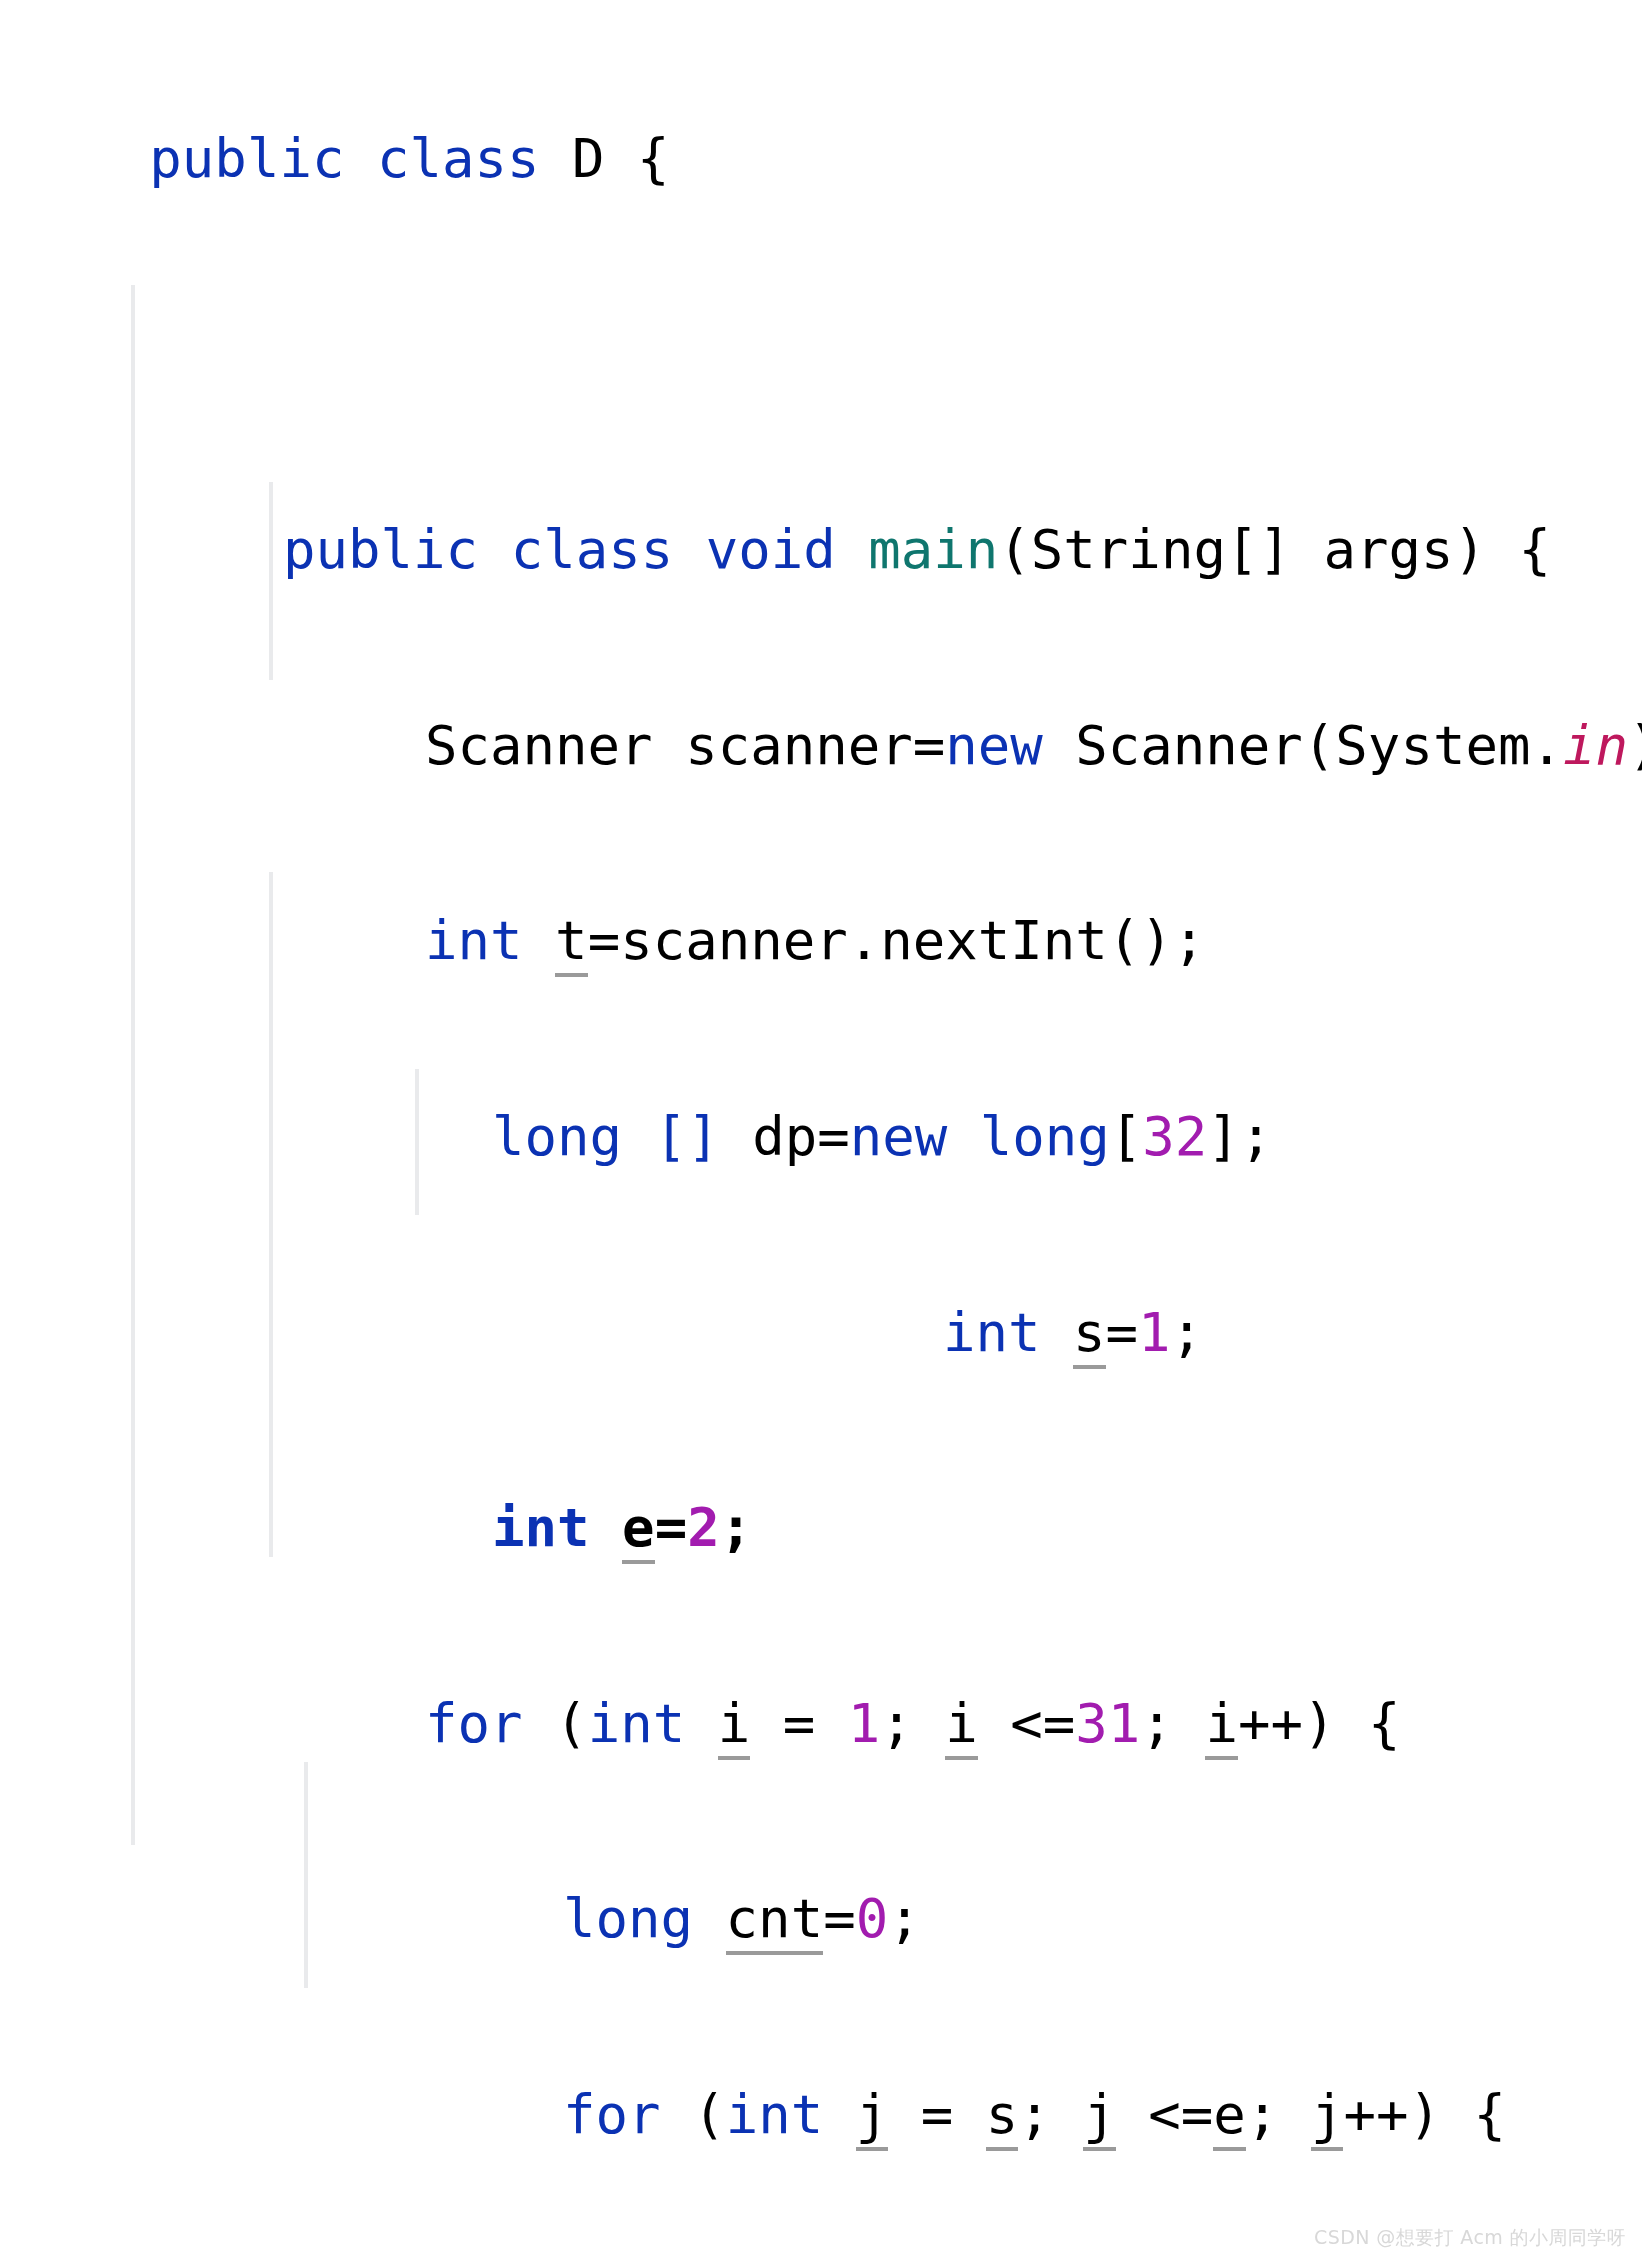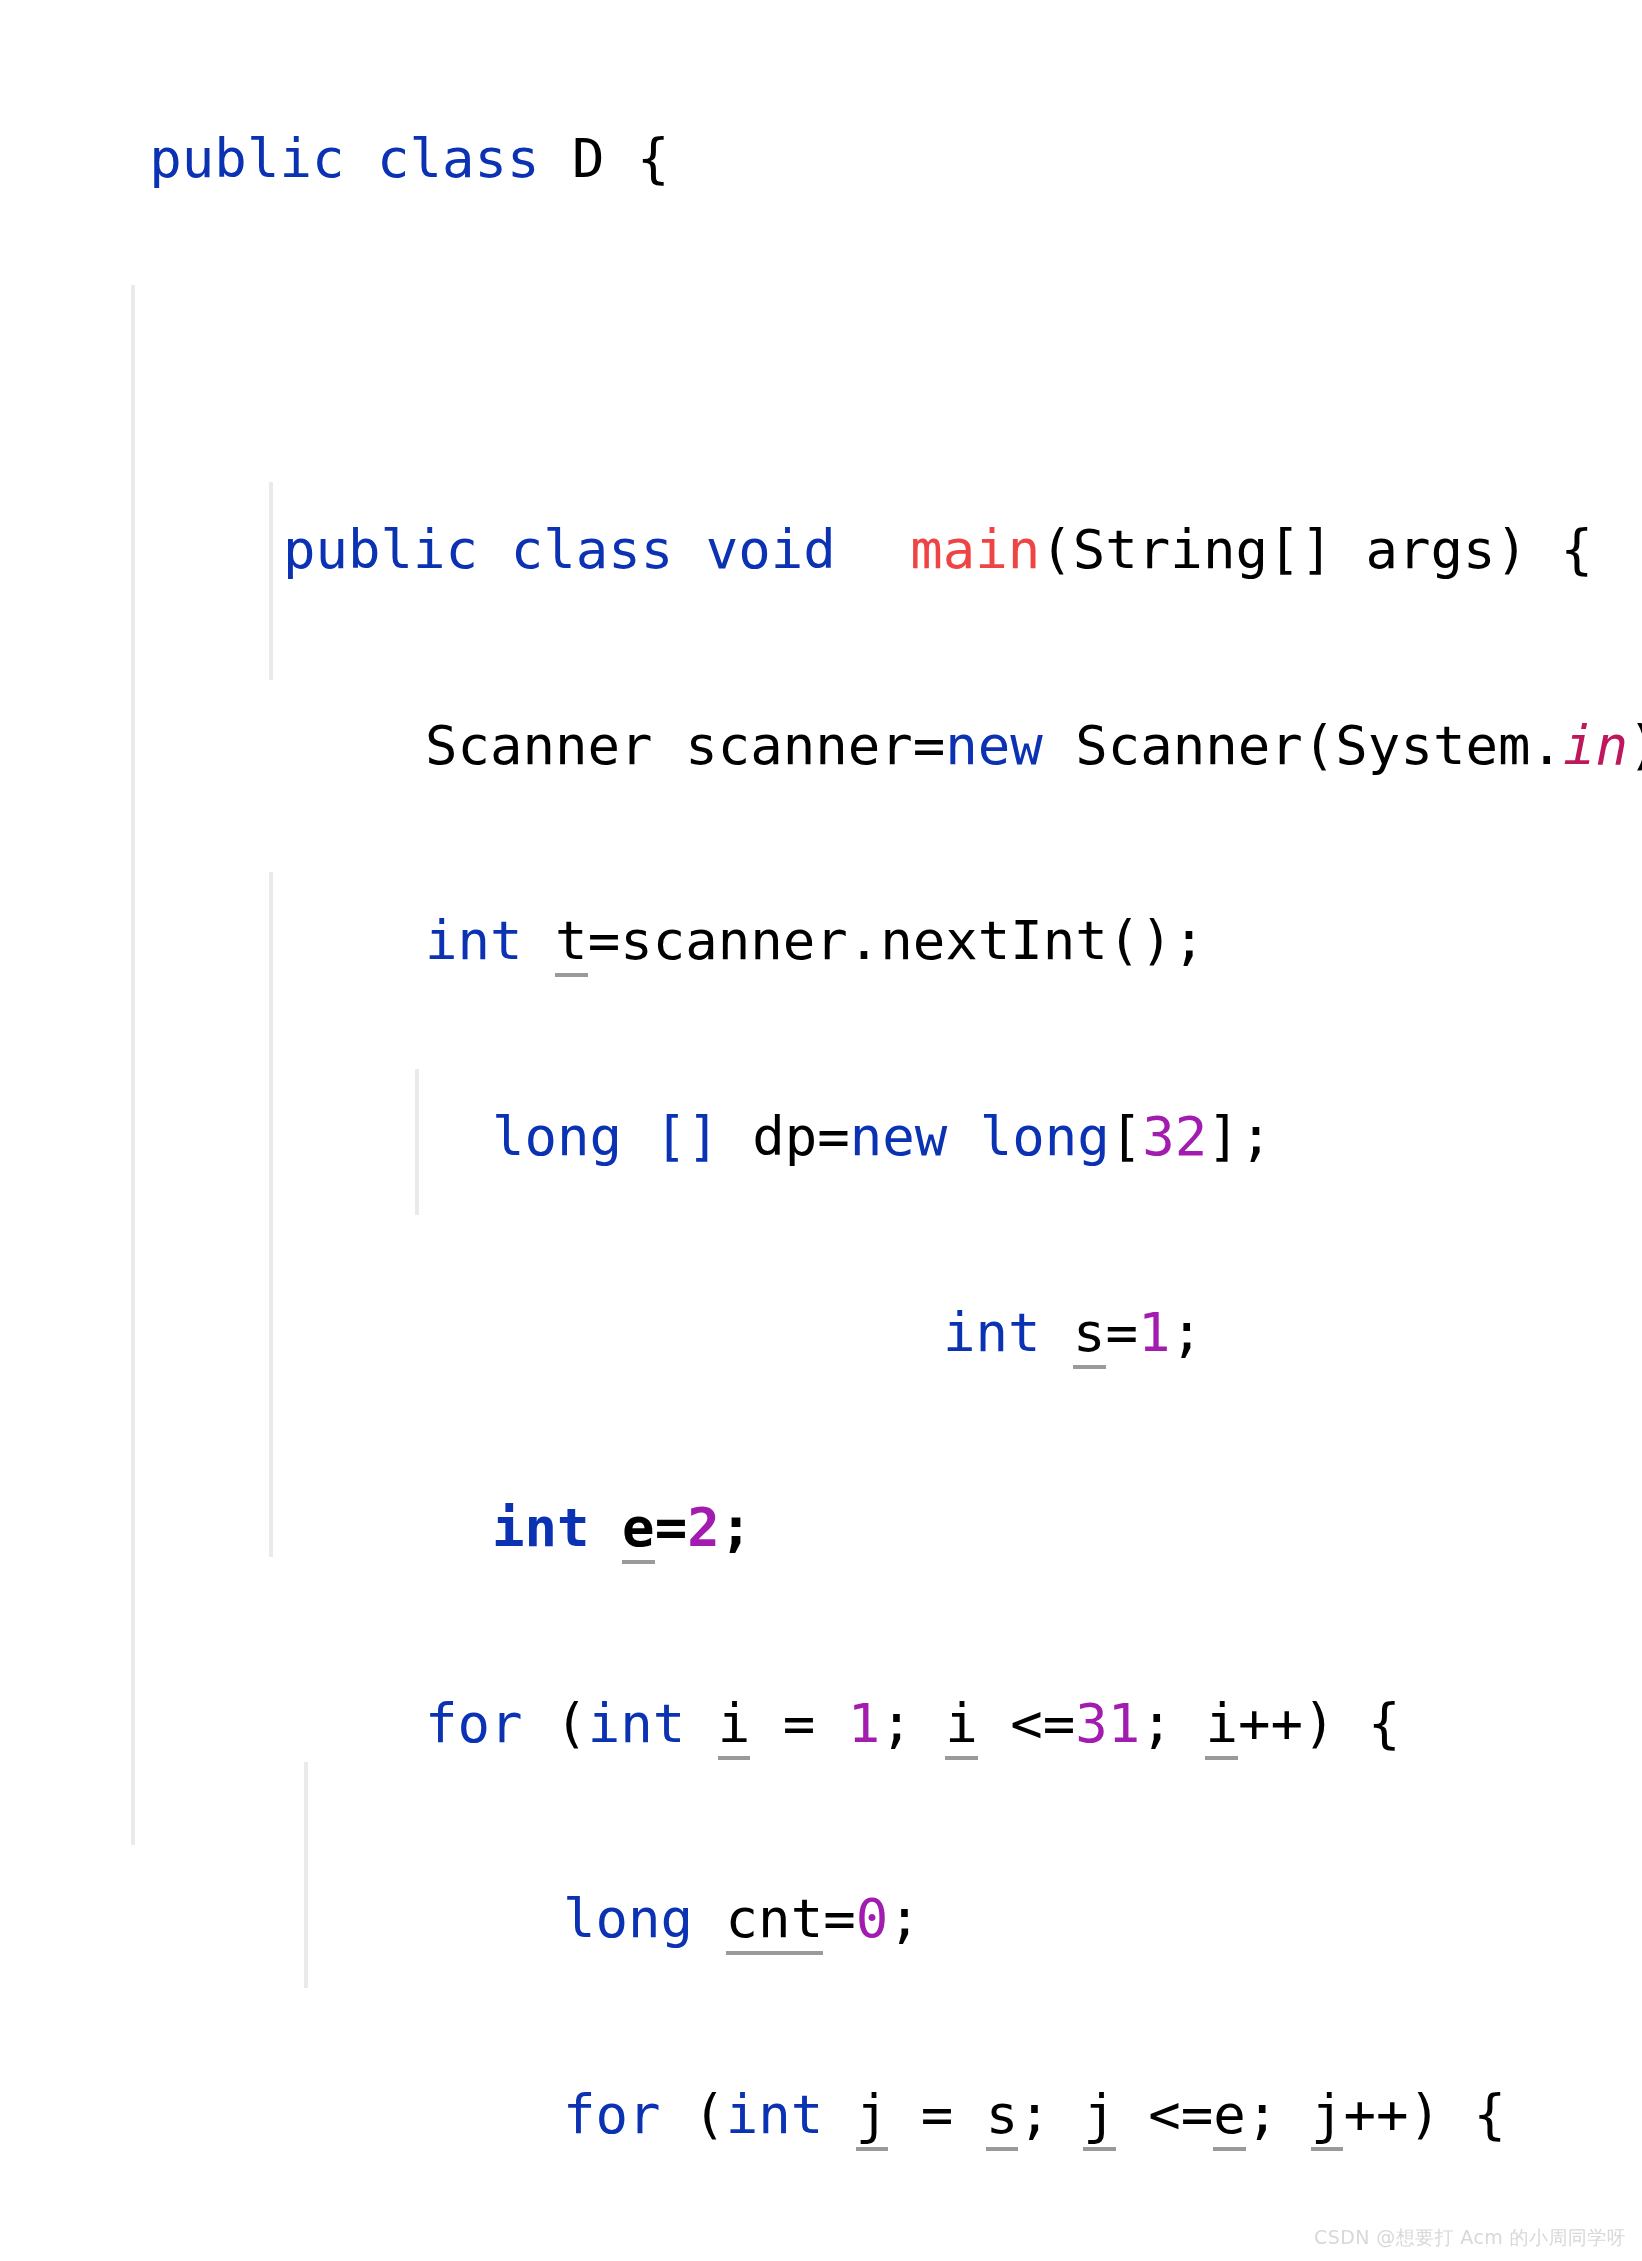--- a/index.html
+++ b/index.html
@@ -31,21 +31,21 @@
     white-space: pre;
     font-size: 54px;
     letter-spacing: 0px;
     font-family: "DejaVu Sans Mono", "Liberation Mono", monospace;
     color: #000000;
   }
 
   
   .kw   { color: #0b32b3; }           
   .num  { color: #a21caf; }           
-  .meth { color: #ef4444; margin-left: 42px; }           
+  .meth { color: #0f766e; }           
   .fld  { color: #be185d; font-style: italic; }  
   .pl   { color: #000000; }           
   .var  {
     color: #000000;
     border-bottom: 4.4px solid #9a9a9a;
     padding-bottom: 0.7px;
   }
 
   
   .guide {

